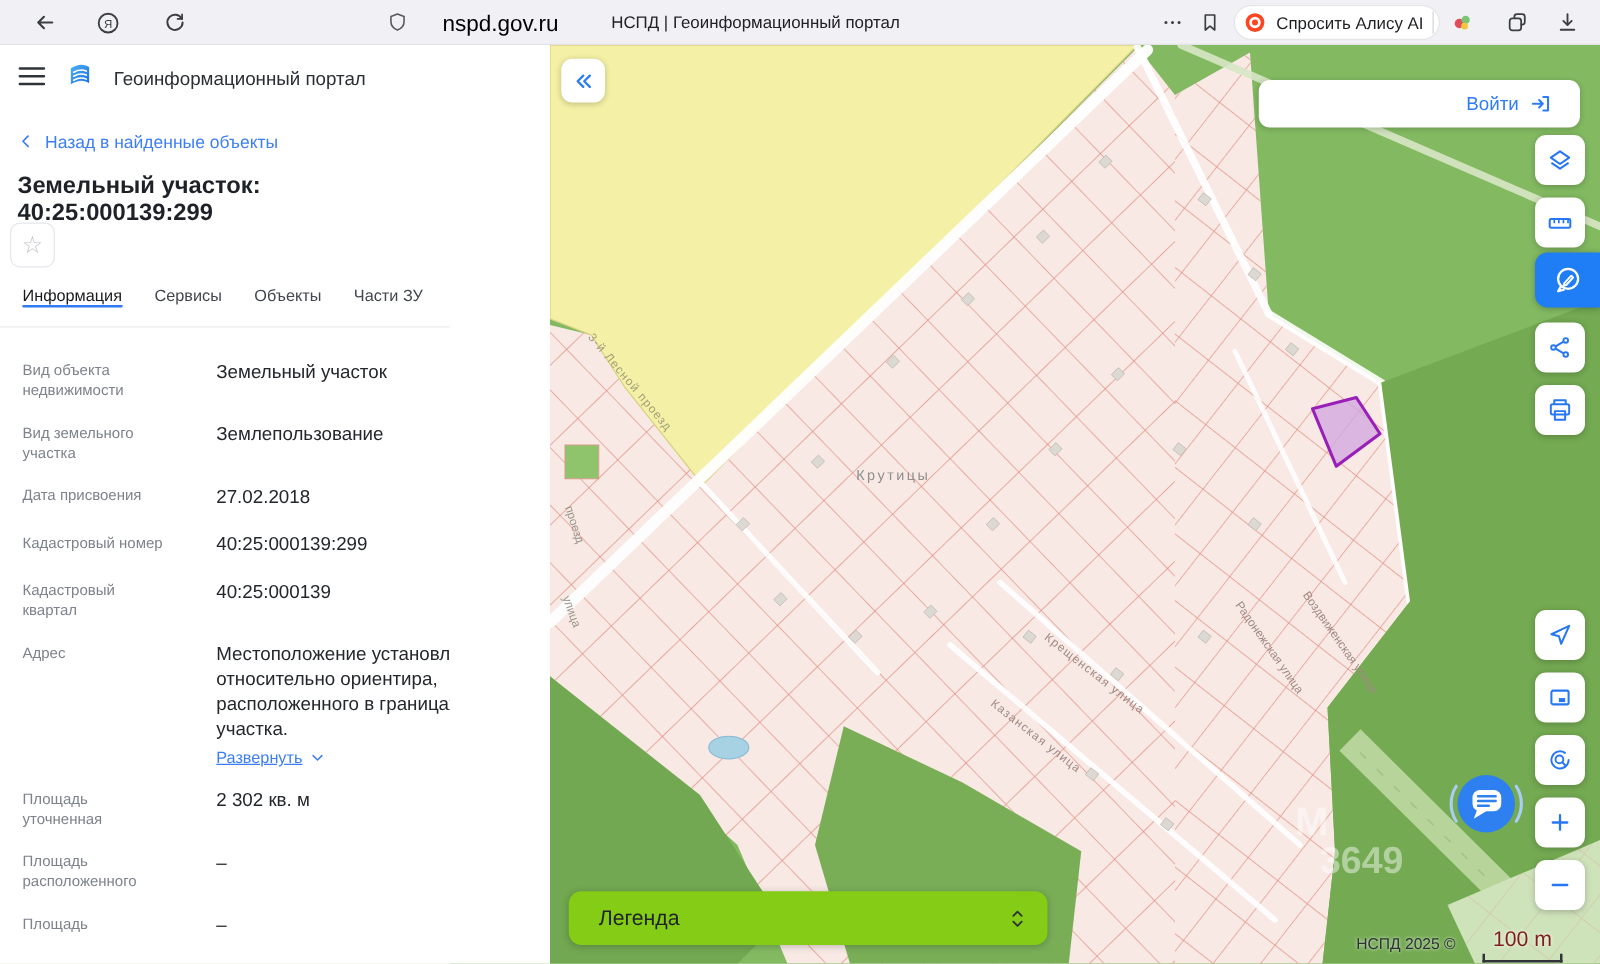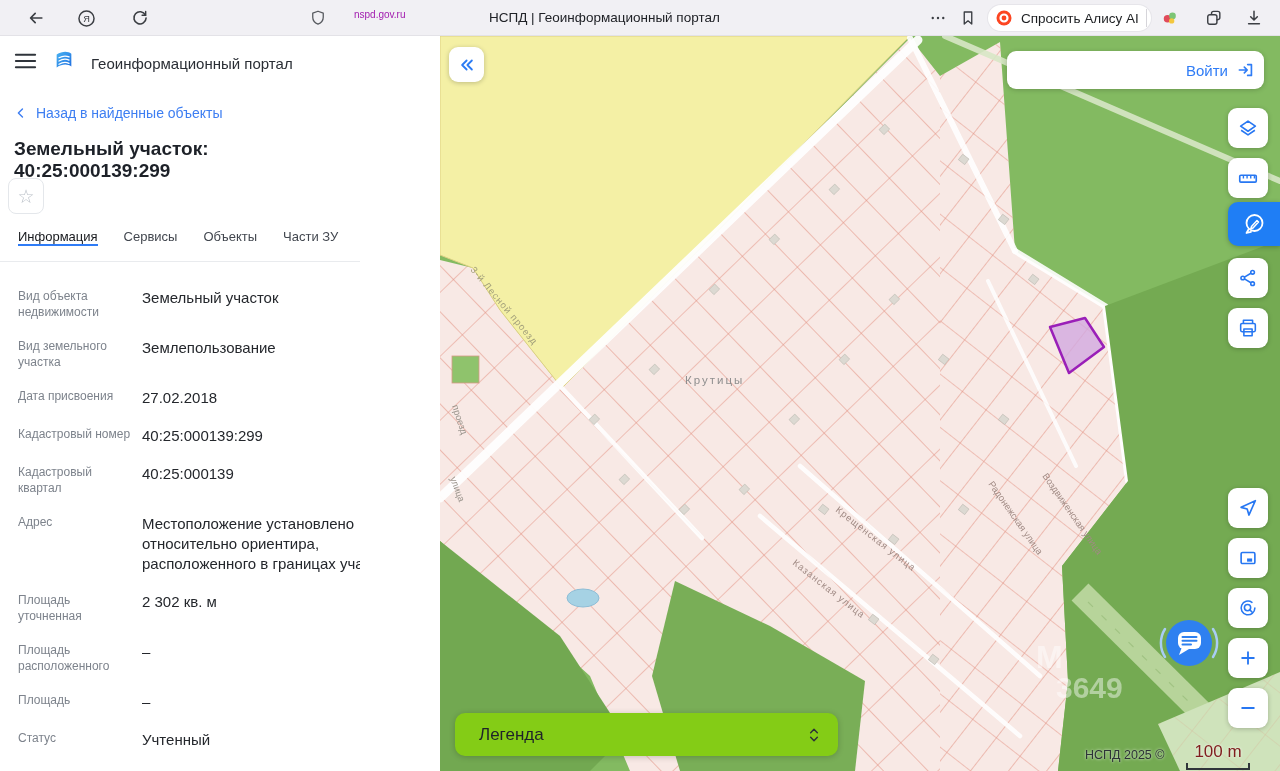--- a/index.html
+++ b/index.html
@@ -3,51 +3,51 @@
 <meta charset="utf-8">
 <style>
   * { box-sizing: border-box; margin: 0; padding: 0; }
   html,body { width:1280px; height:771px; }
   body { font-family:"Liberation Sans", sans-serif; overflow:hidden; background:#fff; }
   #app { position:relative; width:1280px; height:771px; overflow:hidden; }
 
   
   .chrome { position:absolute; left:0; top:0; width:1280px; height:36px; background:#f1f0f4; border-bottom:1px solid #e3e2e7; z-index:30; }
   .chrome .ic { position:absolute; top:6px; width:24px; height:24px; display:flex; align-items:center; justify-content:center; color:#3b3e43; }
-  .chrome-url { position:absolute; left:354px; top:9px; font-size:10px; color:#a21caf; }
+  .chrome-url { position:absolute; left:354px; top:9px; font-size:18px; color:#000000; }
   .chrome-title { position:absolute; left:489px; top:10px; font-size:13.5px; color:#202227; white-space:nowrap; }
   .alice-pill { position:absolute; left:988px; top:5px; height:26px; border-radius:13px; background:#ffffff; box-shadow:0 0 0 1px #e6e5ea; display:flex; align-items:center; padding:0 12px 0 6px; gap:7px; }
   .alice-pill span { font-size:13.5px; color:#1d1f22; white-space:nowrap; }
   .chrome-sep { position:absolute; left:1146px; top:9px; width:1px; height:18px; background:#d6d5da; }
 
   
   .panel { position:absolute; left:0; top:36px; width:360px; height:735px; background:#ffffff; overflow:hidden; z-index:10; }
   .p-head { position:absolute; left:14px; top:14px; display:flex; align-items:center; gap:16px; }
   .p-head .app-title { font-size:15px; color:#2a2e35; }
   .back-link { position:absolute; left:14px; top:69px; display:flex; align-items:center; gap:8px; color:#3d7ef2; font-size:14px; cursor:pointer; }
   .obj-title { position:absolute; left:14px; top:102px; font-size:19px; font-weight:600; color:#1d2128; }
   .star-btn { position:absolute; left:8px; top:142px; width:36px; height:36px; border:1px solid #e4e7eb; border-radius:8px; display:flex; align-items:center; justify-content:center; font-size:19px; color:#b9bfc7; background:#fff; }
   .tabs { position:absolute; left:0; top:193px; width:440px; height:33px; border-bottom:1px solid #e9ebee; display:flex; align-items:flex-start; padding-left:18px; gap:26px; }
   .tab { font-size:13px; color:#42474f; padding-bottom:0; white-space:nowrap; cursor:pointer; }
   .tab.active { color:#17191d; border-bottom:2.5px solid #2f7cf6; }
   .tab-more { position:absolute; right:6px; top:-6px; width:28px; height:28px; border:1px solid #dfe3e8; border-radius:7px; background:#fff; display:flex; align-items:center; justify-content:center; }
   .fields { position:absolute; left:18px; top:252px; width:404px; }
-  .frow { display:flex; margin-bottom:18px; }
+  .frow { display:flex; margin-bottom:18px;gap:31px; }
   .flabel { width:124px; padding-right:10px; font-size:12px; line-height:16px; color:#7d838c; flex:none; }
   .fvalwrap { flex:1; }
   .fvalue { font-size:15px; line-height:20px; color:#24272c; }
   .expand-link { margin-top:4px; display:flex; align-items:center; gap:6px; font-size:13px; color:#3d7ef2; }
   .expand-link u { cursor:pointer; }
 
   
   .map { position:absolute; left:440px; top:36px; width:840px; height:735px; overflow:hidden; background:#83ba61; }
   .map svg.base { position:absolute; left:0; top:0; }
   .mbtn { position:absolute; width:40px; height:40px; background:#fff; border-radius:9px; box-shadow:0 1px 5px rgba(0,0,0,.22); display:flex; align-items:center; justify-content:center; cursor:pointer; }
   .collapse-btn { position:absolute; left:9px; top:11px; width:35px; height:35px; background:#fff; border-radius:9px; box-shadow:0 1px 5px rgba(0,0,0,.22); display:flex; align-items:center; justify-content:center; cursor:pointer; }
-  .login-bar { position:absolute; left:567px; top:15px; width:257px; height:38px; background:#fff; border-radius:9px; box-shadow:0 1px 5px rgba(0,0,0,.2); display:flex; align-items:center; justify-content:flex-end; padding-right:8px; gap:8px; cursor:pointer; }
+  .login-bar { position:absolute; left:567px; top:28px; width:257px; height:38px; background:#fff; border-radius:9px; box-shadow:0 1px 5px rgba(0,0,0,.2); display:flex; align-items:center; justify-content:flex-end; padding-right:21px; gap:8px; cursor:pointer; }
   .login-bar span { color:#2f7cf6; font-size:15px; }
   .tool-active { position:absolute; left:788px; top:166px; width:52px; height:44px; background:#1f7ef5; border-radius:10px 0 0 10px; box-shadow:0 1px 5px rgba(0,0,0,.25); display:flex; align-items:center; justify-content:center; cursor:pointer; }
   .legend-bar { position:absolute; left:15px; top:677px; width:383px; height:43px; background:#84cc16; border-radius:10px; box-shadow:0 1px 6px rgba(0,0,0,.2); display:flex; align-items:center; padding:0 16px 0 24px; cursor:pointer; }
   .legend-bar span { font-size:17px; color:#1f2329; flex:1; }
   .chat-fab { position:absolute; left:717px; top:575px; width:64px; height:64px; cursor:pointer; }
   .attribution { position:absolute; left:645px; top:712px; font-size:12.5px; color:#2d3237; text-shadow:0 0 3px rgba(255,255,255,.9); }
   .scalebox { position:absolute; left:746px; top:706px; width:64px; text-align:center; }
   .scalebox .stxt { font-size:17px; color:#7f1d1d; text-shadow:0 0 3px rgba(255,255,255,.9); }
   .scalebox .sbar { margin-top:1px; height:7px; border-left:2px solid #30353a; border-right:2px solid #30353a; border-bottom:2px solid #30353a; }
 
@@ -200,20 +200,26 @@
       <div class="frow">
           <div class="flabel">Кадастровый квартал</div>
           <div class="fvalwrap">
             <div class="fvalue">40:25:000139</div>
           </div>
         </div>
       <div class="frow">
         <div class="flabel">Адрес</div>
         <div class="fvalwrap">
           <div class="fvalue">Местоположение установлено относительно ориентира, расположенного в границах участка.</div>
+          <div class="expand-link">
+            <u>Развернуть</u>
+            <svg width="12" height="12" viewBox="0 0 24 24">
+                <path d="M5 9l7 7 7-7" fill="none" stroke="#3d7ef2" stroke-width="2.4" stroke-linecap="round" stroke-linejoin="round"></path>
+              </svg>
+          </div>
         </div>
       </div>
       <div class="frow">
           <div class="flabel">Площадь уточненная</div>
           <div class="fvalwrap">
             <div class="fvalue">2 302 кв. м</div>
           </div>
         </div>
       <div class="frow">
           <div class="flabel">Площадь расположенного</div>

